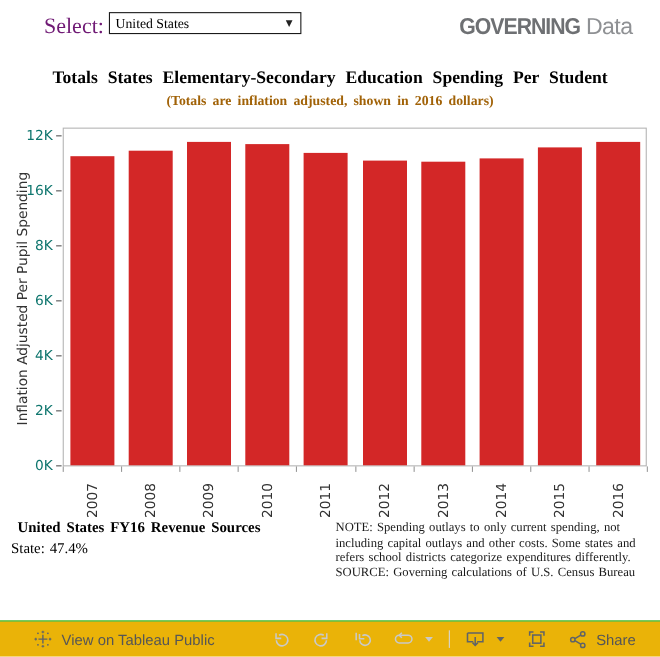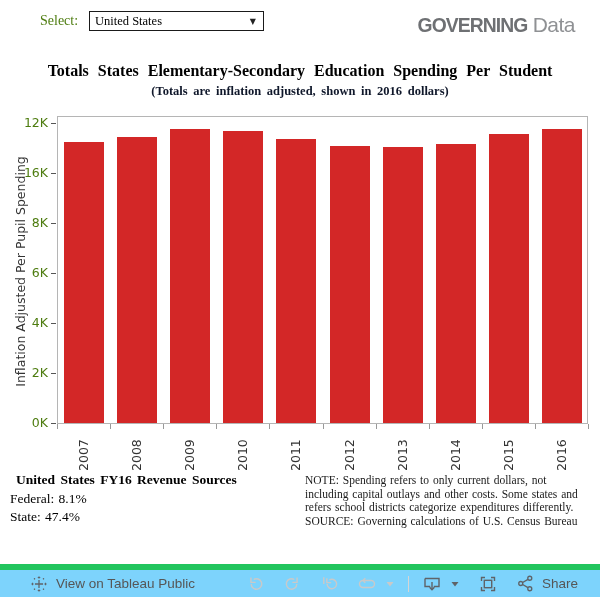--- a/index.html
+++ b/index.html
@@ -1,76 +1,76 @@
 <!DOCTYPE html>
 <html><head>
 <meta charset="utf-8">
 <style>
   html,body{margin:0;padding:0;}
   body{
     width:600px;height:597px;position:relative;overflow:hidden;
     background:#ffffff;font-family:"Liberation Serif",serif;
   }
   
-  .select-label{position:absolute;left:40px;top:13px;font-size:14px;color:#4d7c0f;}
+  .select-label{position:absolute;left:40px;top:13px;font-size:20px;color:#701a75;}
   .dropdown{
-    position:absolute;left:89px;top:11px;width:175px;height:20px;
+    position:absolute;left:99px;top:11px;width:175px;height:20px;
     border:1px solid #1a1a1a;background:#fff;display:flex;align-items:center;
     font-size:12.5px;color:#000;cursor:pointer;box-sizing:border-box;
   }
   .dropdown .dd-text{padding-left:5px;flex:1;white-space:nowrap;overflow:hidden;}
   .dropdown .dd-caret{font-size:8px;color:#222;padding-right:7px;font-family:"DejaVu Sans",sans-serif;}
   .brand{
     position:absolute;right:25px;top:13px;font-family:"Liberation Sans",sans-serif;
     font-size:21px;display:flex;align-items:baseline;justify-content:flex-end;
   }
   .brand .b-bold{font-weight:bold;color:#6e7073;letter-spacing:-1px;display:inline-block;transform:scaleX(.92);transform-origin:right;}
   .brand .b-light{font-weight:normal;color:#8f9194;margin-left:5px;letter-spacing:-0.5px;}
   
   .main-title{
     position:absolute;top:62px;left:0;width:600px;text-align:center;
     font-weight:bold;font-size:16px;word-spacing:5px;color:#000;
   }
   .sub-title{
     position:absolute;top:84px;left:0;width:600px;text-align:center;
-    font-weight:bold;font-size:12.5px;word-spacing:2.5px;color:#0f172a;
+    font-weight:bold;font-size:12.5px;word-spacing:2.5px;color:#a16207;
   }
   
   #chart-area{position:absolute;left:0;top:105px;width:600px;height:365px;}
   .plot-box{
     position:absolute;left:57px;top:11px;width:531px;height:308px;
     border:1px solid #b5b5b5;box-sizing:border-box;background:#fff;
   }
   .ylabel{
     position:absolute;left:-140px;top:159px;width:320px;text-align:center;
     transform:rotate(-90deg);font-family:"DejaVu Sans",sans-serif;
     font-size:12.5px;color:#333;
   }
   .ytick-label{
     position:absolute;width:42px;left:6px;text-align:right;
-    font-family:"DejaVu Sans",sans-serif;font-size:12.5px;color:#4d7c0f;
+    font-family:"DejaVu Sans",sans-serif;font-size:12.5px;color:#0f766e;
   }
   .ytick-mark{position:absolute;width:5px;height:1px;background:#555;}
   .xtick-mark{position:absolute;width:1px;height:5px;background:#999;}
   .bar{position:absolute;width:40px;}
   .xlabel{
     position:absolute;writing-mode:vertical-rl;transform:rotate(180deg);
     font-family:"DejaVu Sans",sans-serif;font-size:12.5px;color:#333;
     height:38px;line-height:18px;text-align:left;
   }
   
   .revenue{position:absolute;left:10px;top:472px;width:290px;font-size:13.5px;color:#000;}
   .revenue .rev-title{font-weight:bold;padding-left:6px;word-spacing:2px;margin-bottom:2px;}
   .revenue .rev-item{line-height:18px;word-spacing:1px;}
   .note{position:absolute;left:305px;top:474px;width:280px;font-size:11.5px;color:#1a1a1a;}
   .note .note-line{line-height:13.5px;white-space:nowrap;word-spacing:1px;}
   
   .toolbar{
-    position:absolute;left:0;bottom:0;width:600px;height:33px;background:#7dd3fc;
-    border-top:6px solid #22c55e;display:flex;align-items:center;box-sizing:border-box;
+    position:absolute;left:0;bottom:0;width:600px;height:33px;background:#eab308;
+    border-top:1px solid #22c55e;display:flex;align-items:center;box-sizing:border-box;
     font-family:"Liberation Sans",sans-serif;
   }
   .tb-left{display:flex;align-items:center;margin-left:30px;gap:8px;cursor:pointer;}
   .tb-left .tb-label{font-size:13.5px;color:#565656;}
   .tb-icons{display:flex;align-items:center;margin-left:auto;margin-right:22px;}
   .tb-btn{display:flex;align-items:center;cursor:pointer;}
   .icon{display:inline-flex;align-items:center;justify-content:center;}
   .ic-dis{color:#c9c9c9;}
   .ic-en{color:#5f6368;}
   .tb-sep{width:1px;height:16px;background:#d5d5d5;margin:0 13px;}
@@ -140,26 +140,25 @@
     <div class="xtick-mark" style="left: 322.5px; top: 319px;"></div>
     <div class="xtick-mark" style="left: 375.6px; top: 319px;"></div>
     <div class="xtick-mark" style="left: 428.7px; top: 319px;"></div>
     <div class="xtick-mark" style="left: 481.8px; top: 319px;"></div>
     <div class="xtick-mark" style="left: 534.9px; top: 319px;"></div>
     <div class="xtick-mark" style="left: 588px; top: 319px;"></div>
   </div>
 
 <div class="revenue">
   <div class="rev-title">United States FY16 Revenue Sources</div>
-  <div class="rev-item">Federal: 8.1%</div>
   <div class="rev-item">State: 47.4%</div>
 </div>
 
 <div class="note">
-  <div class="note-line">NOTE: Spending refers to only current dollars, not</div>
+  <div class="note-line">NOTE: Spending outlays to only current spending, not</div>
   <div class="note-line">including capital outlays and other costs. Some states and</div>
   <div class="note-line">refers school districts categorize expenditures differently.</div>
   <div class="note-line">SOURCE: Governing calculations of U.S. Census Bureau</div>
 </div>
 
 <div class="toolbar">
   <div class="tb-left">
     <span class="icon ic-en">
       <svg width="18" height="18" viewBox="0 0 20 20" fill="none" stroke="currentColor" stroke-width="1.4">
         <path d="M10 5.5 V14.5 M5.5 10 H14.5"></path>

